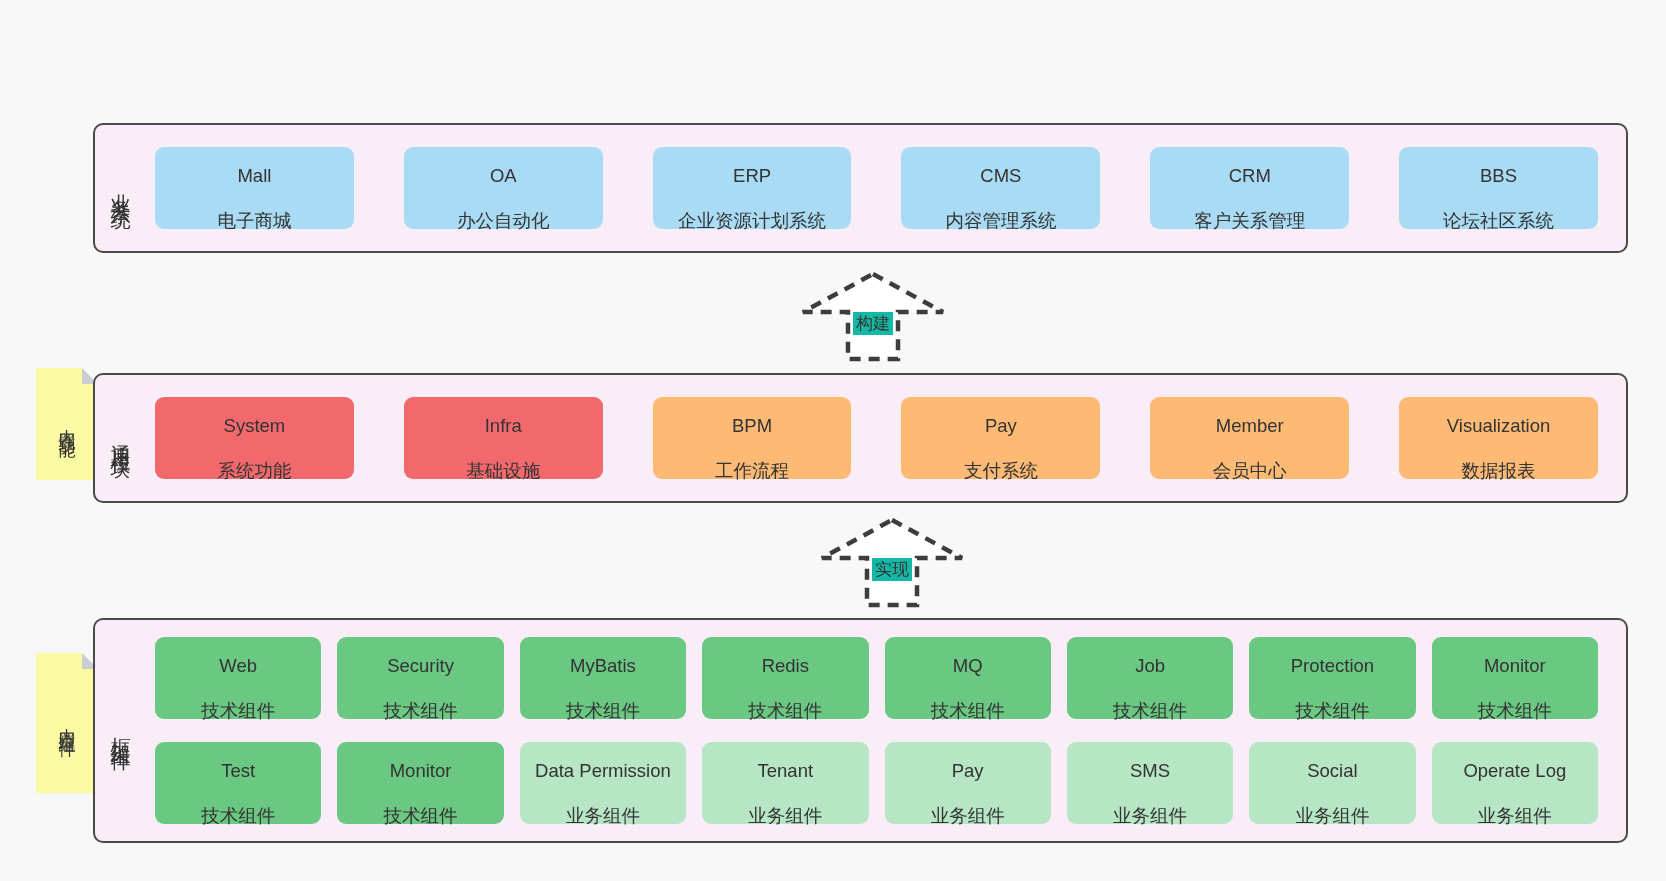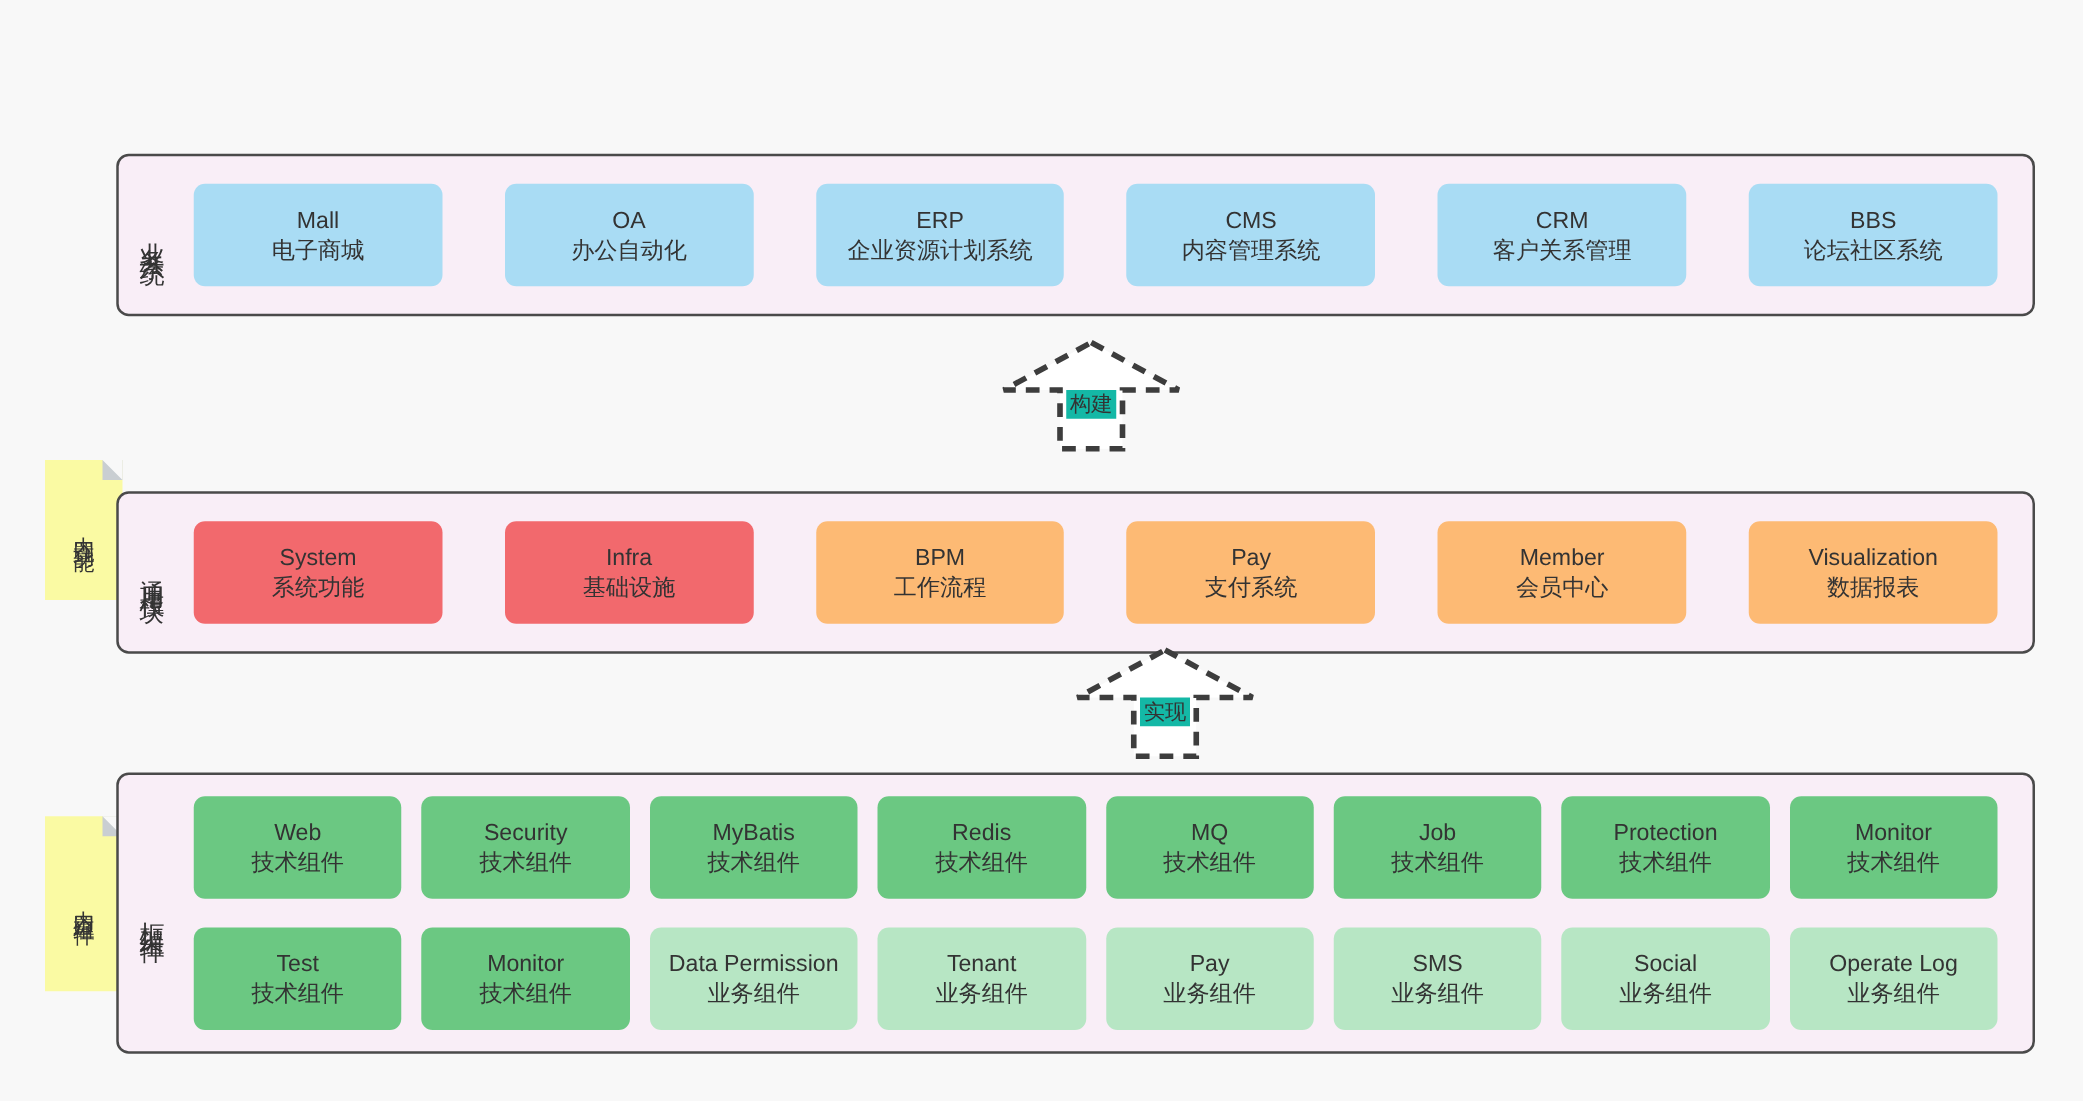--- a/index.html
+++ b/index.html
@@ -9,39 +9,39 @@
     font-family:"Liberation Sans", sans-serif;
   }
 
   
   .panel {
     position:absolute; left:93px; width:1535px; box-sizing:border-box;
     background:#f9eef7; border:2px solid #4a4a4a; border-radius:10px;
     display:flex; align-items:center; z-index:1;
   }
   #panel-business   { top:123px; height:130px; }
-  #panel-modules    { top:393px; height:130px;justify-content:space-between; }
+  #panel-modules    { top:373px; height:130px;justify-content:space-between; }
   #panel-components { top:618px; height:225px; }
 
   .panel-title {
     writing-mode:vertical-rl; text-orientation:upright;
     font-size:20px; letter-spacing:5px; line-height:1;
     margin-left:16px; flex:0 0 auto; color:#333; white-space:nowrap;
   }
 
   .boxes-wrap { flex:1; display:flex; flex-direction:column; gap:23px; padding:0 28px 0 24px; }
   .box-row  { display:flex; gap:50px; }
   #panel-components .box-row { gap:16px; }
 
   .box {
     flex:1; height:82px; border-radius:9px;
     display:flex; flex-direction:column; align-items:center; justify-content:center;
     text-align:center; line-height:1.32; padding:2px 4px; box-sizing:border-box;
   }
-  .box-title, .box-desc { font-size:18.5px; color:#333; }
+  .box-title, .box-desc { font-size:18.5px; color:#333;margin-top:21px; }
 
   .blue        { background:#a9dcf4; }
   .red         { background:#f2696d; }
   .pink        { background:#fdba74; }
   .green-dark  { background:#6bc882; }
   .green-light { background:#b7e6c4;text-align:center; }
 
   
   .note {
     position:absolute; left:36px; width:62px; background:#fafaa3; z-index:0;
@@ -55,21 +55,21 @@
     border-color:transparent #f8f8f8 #c9ced2 transparent;
   }
   .note-label {
     writing-mode:vertical-rl; text-orientation:upright;
     font-size:17px; letter-spacing:4px; line-height:1; color:#333;
   }
 
   
   .arrow { position:absolute; width:160px; height:96px; z-index:2; }
   #arrow-build     { left:793px; top:268px; }
-  #arrow-implement { left:852px; top:514px; }
+  #arrow-implement { left:812px; top:514px; }
   .arrow svg { display:block; width:100%; height:100%; }
   .arrow-label {
     position:absolute; left:50%; top:44px; transform:translateX(-50%);
     background:#14b8a6; font-size:17px; padding:0 3px; white-space:nowrap; color:#333;
   }
 </style>
 </head>
 <body>
 
 <div class="stage">

